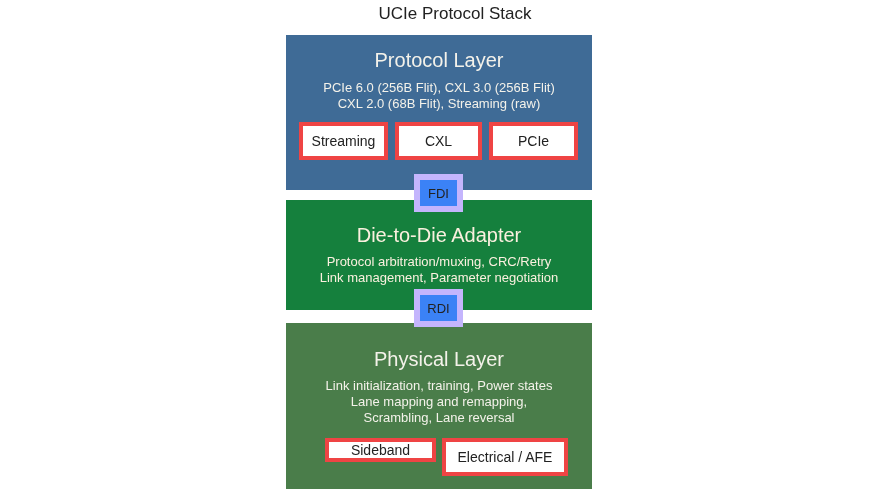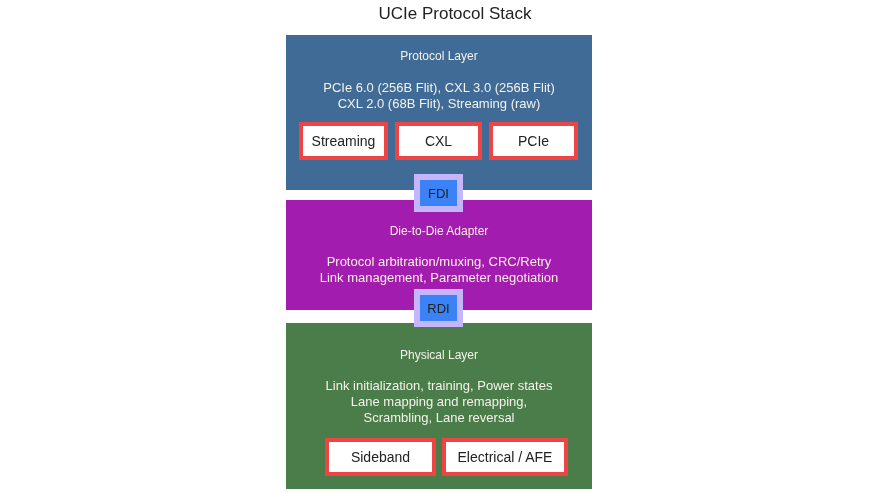--- a/index.html
+++ b/index.html
@@ -9,23 +9,23 @@
   }
   .title {
     position: absolute; left: 0; width: 876px; top: 4px; text-align: center;
     font-size: 17px; color: #222222; padding-left: 17px;
   }
   .layer {
     position: absolute; left: 286px; width: 306px; box-sizing: border-box;
     color: #f4f2ea; text-align: center;
   }
   .layer.protocol { top: 35px; height: 155px; background: #3f6b96; }
-  .layer.adapter  { top: 200px; height: 110px; background: #a21caf; color: #fbf0df; }
+  .layer.adapter  { top: 200px; height: 110px; background: #15803d; color: #fbf0df; }
   .layer.physical { top: 323px; height: 166px; background: #4a7d4a; }
-  .layer-title { position: absolute; left: 0; right: 0; font-size: 12px; }
+  .layer-title { position: absolute; left: 0; right: 0; font-size: 20px; }
   .layer-desc { position: absolute; left: 0; right: 0; font-size: 13px; line-height: 16px; }
   .layer.protocol .layer-title { top: 14px; }
   .layer.protocol .layer-desc { top: 45px; }
   .layer.adapter .layer-title { top: 24px; }
   .layer.adapter .layer-desc { top: 54px; }
   .layer.physical .layer-title { top: 25px; }
   .layer.physical .layer-desc { top: 55px; }
   .box {
     position: absolute; background: #ffffff; border: 4px solid #ef4444; box-sizing: border-box;
     color: #222222; font-size: 14px; display: flex; align-items: center; justify-content: center;
@@ -65,14 +65,14 @@
 <div class="iface" style="top:289px;">RDI</div>
 
 <div class="layer physical">
   <div class="layer-title">Physical Layer</div>
   <div class="layer-desc">
     <div>Link initialization, training, Power states</div>
     <div>Lane mapping and remapping,</div>
     <div>Scrambling, Lane reversal</div>
   </div>
 </div>
-<div class="box" style="left:325px; top:438px; width:111px; height:38px;">Sideband</div>
+<div class="box" style="left:325px; top:438px; width:111px; height:24px;">Sideband</div>
 <div class="box" style="left:442px; top:438px; width:126px; height:38px;">Electrical / AFE</div>
 
 </body></html>

